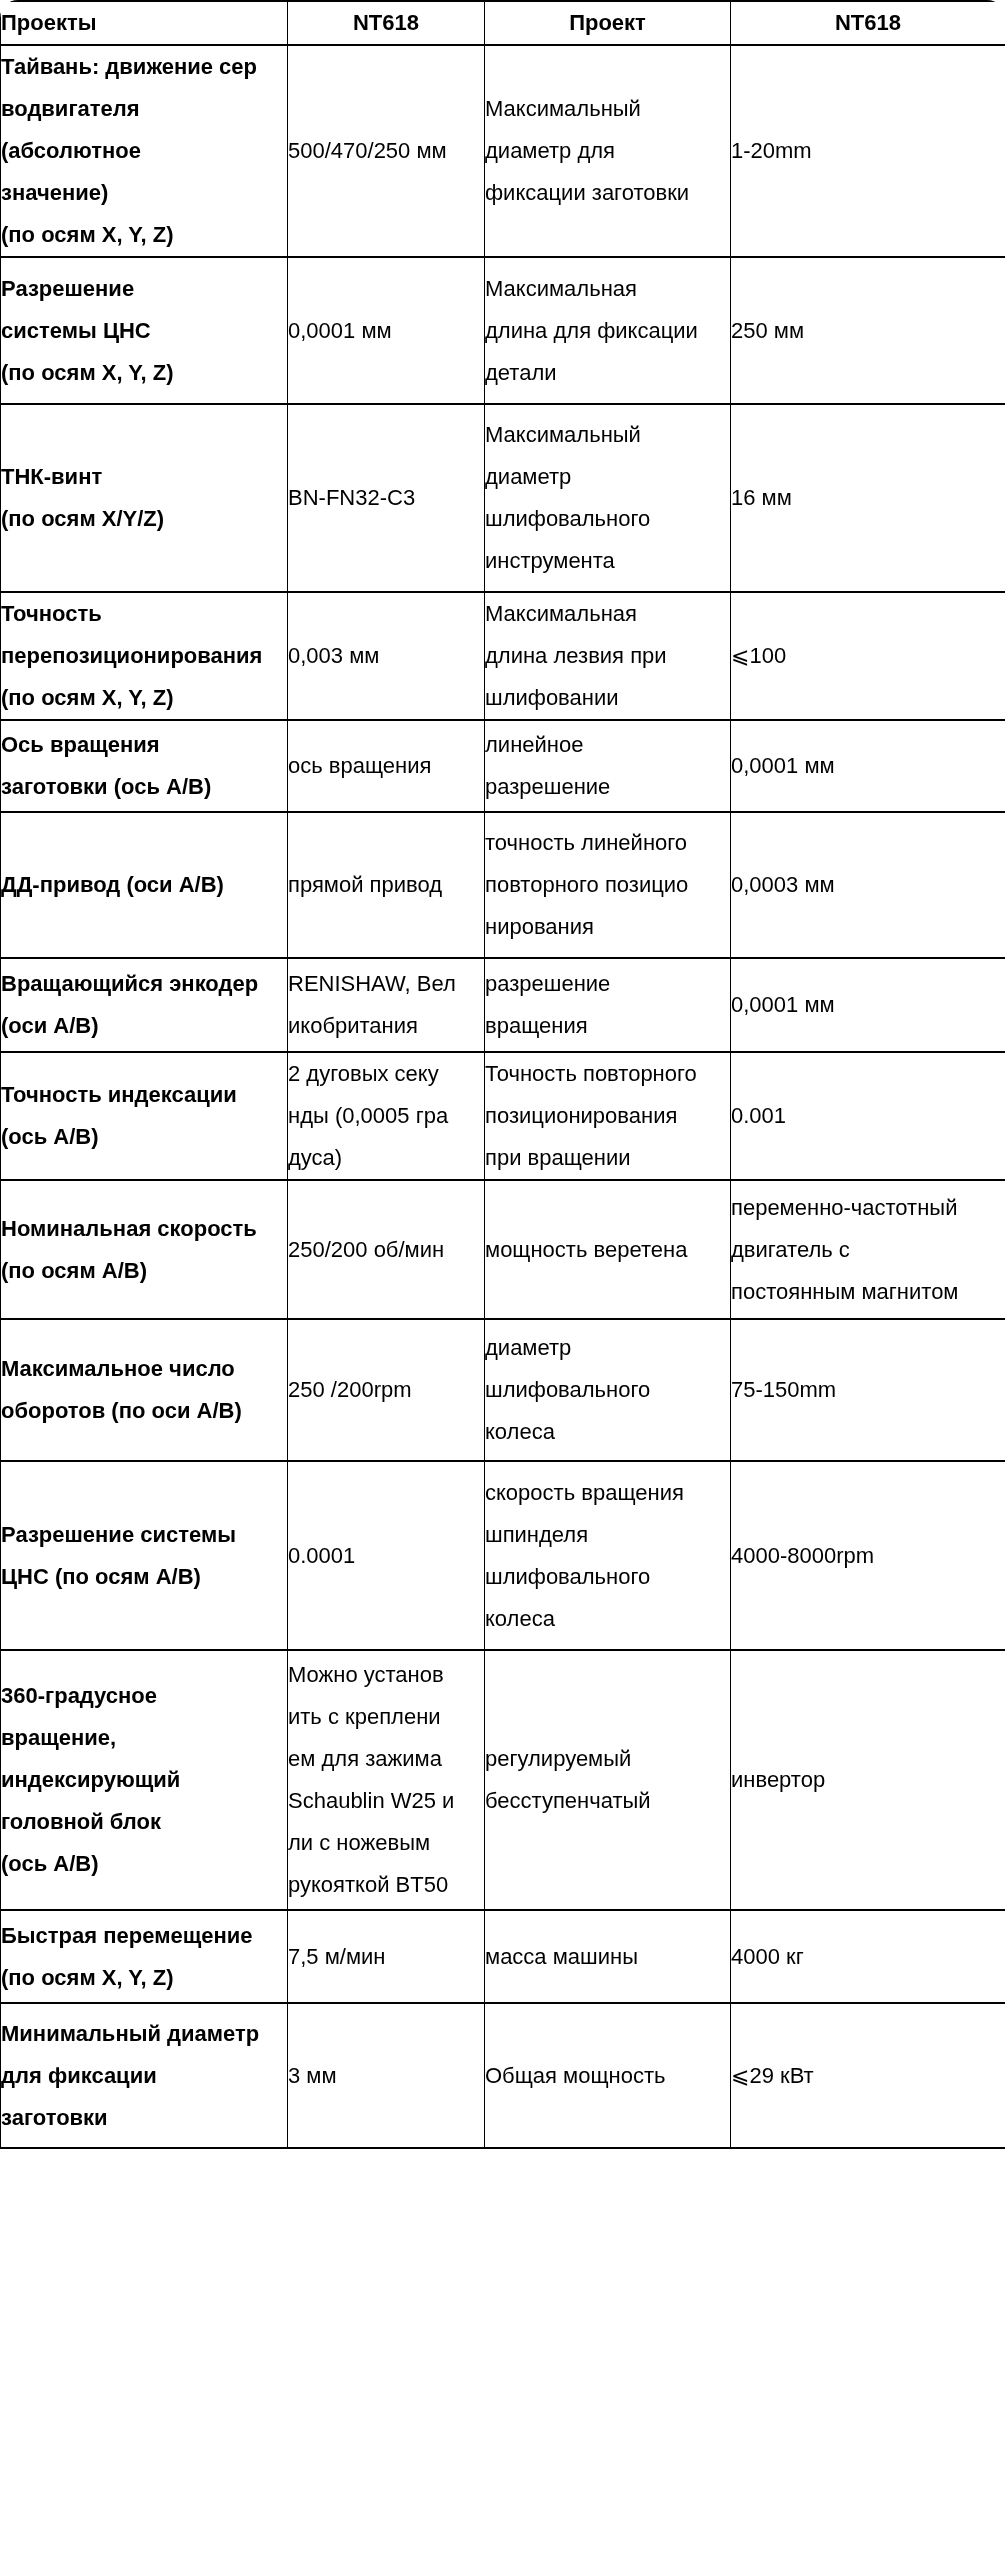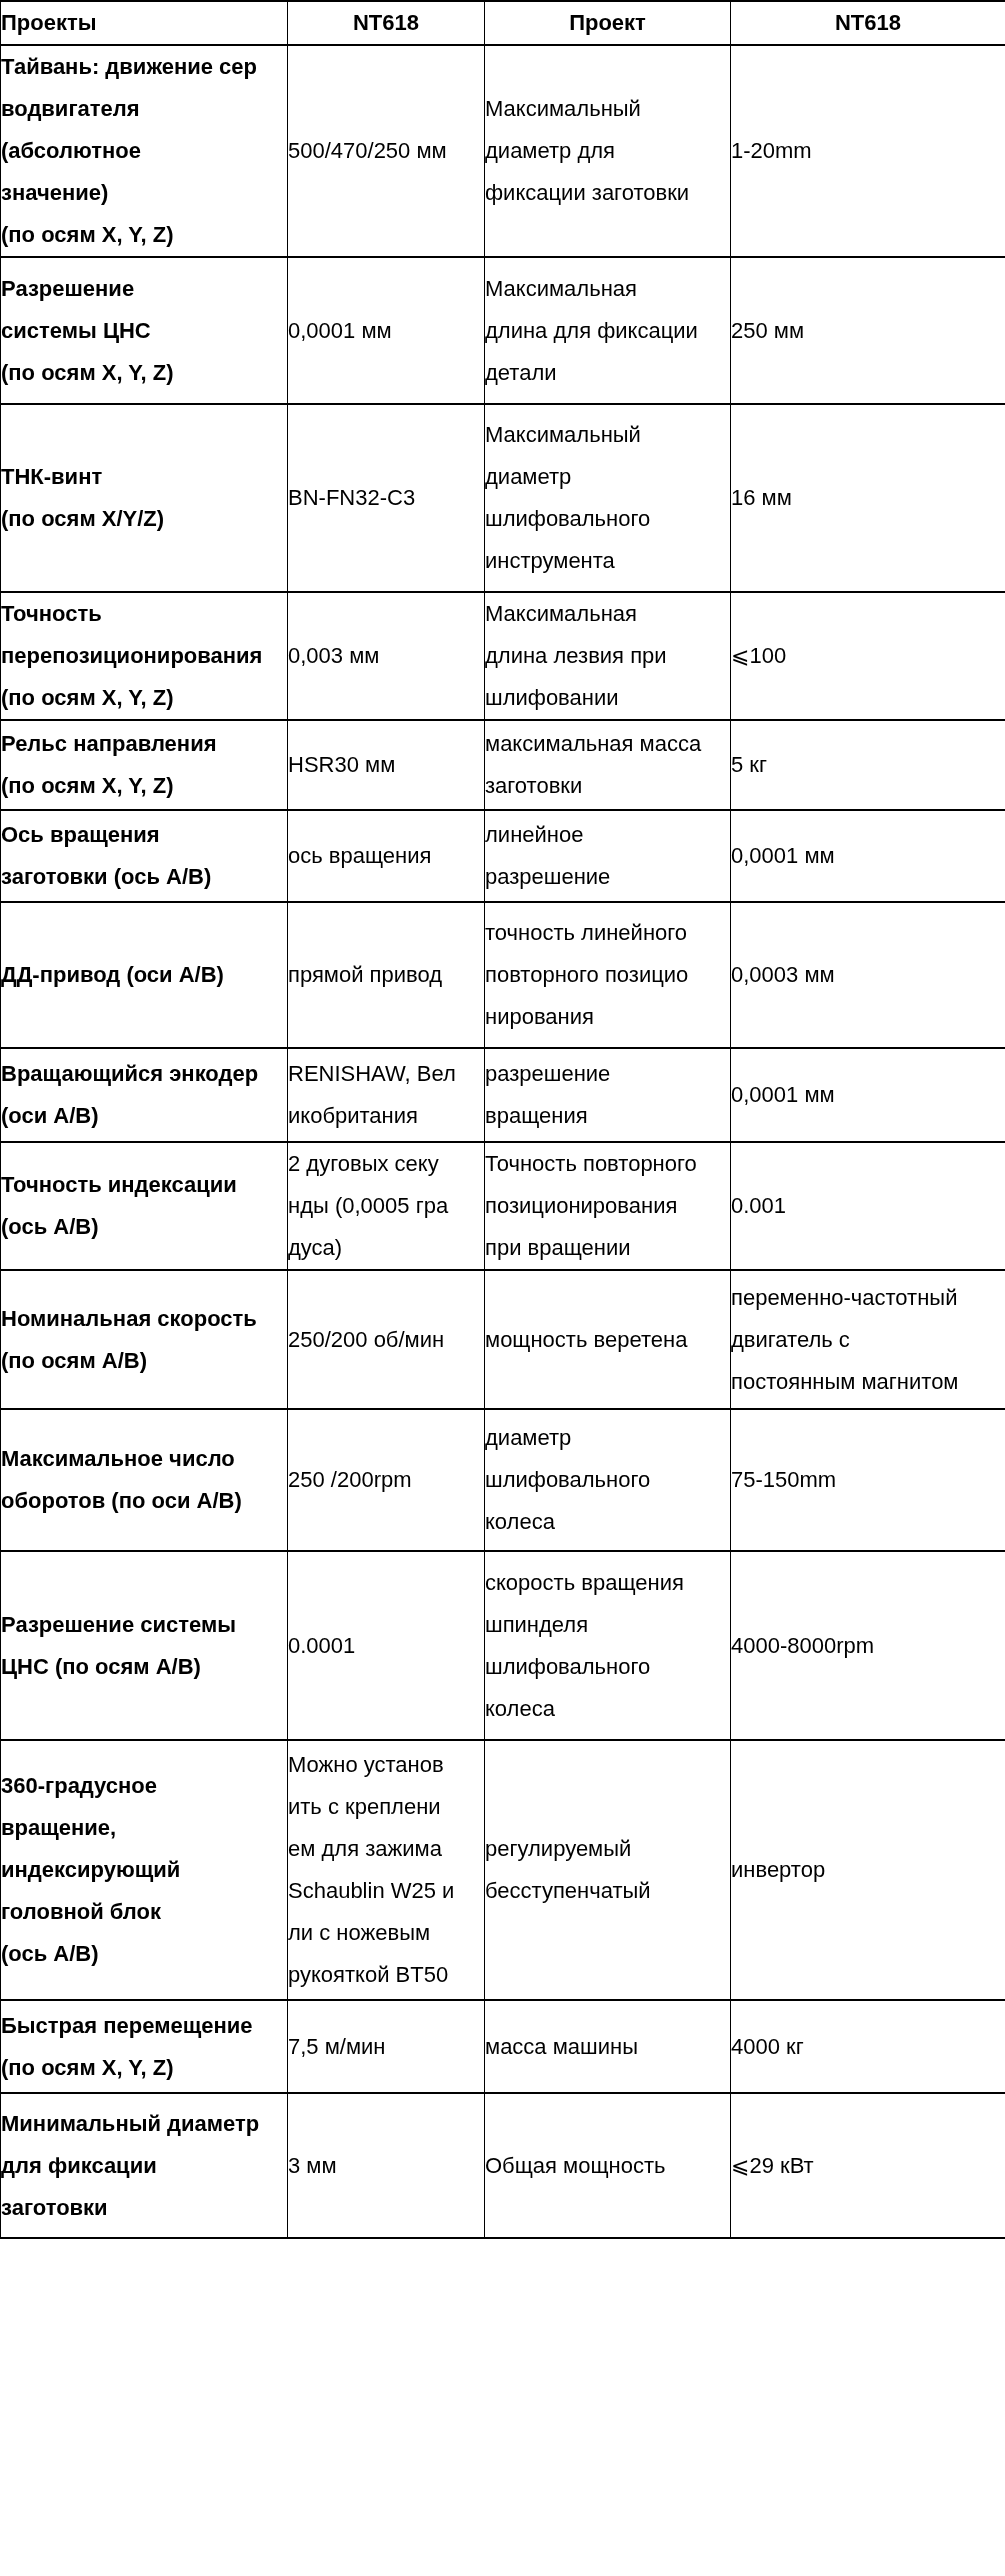--- a/index.html
+++ b/index.html
@@ -3,20 +3,21 @@
 <meta charset="utf-8">
 <style>
   html, body { margin: 0; padding: 0; background: #ffffff; }
   .page {
     width: 1005px;
     height: 2576px;
     background: #ffffff;
     color: #000000;
     font-family: "Liberation Sans", "DejaVu Sans", sans-serif;
     overflow: hidden;
+    border-radius: 18px;
   }
   table.spec {
     border-collapse: collapse;
     table-layout: fixed;
     width: 1005px;
   }
   table.spec th, table.spec td {
     border: 1.7px solid #000000;
     border-top-width: 2.2px;
     border-bottom-width: 2.2px;
@@ -99,28 +100,20 @@
         <tr style="height: 110px;">
           <td class="name">Точность
 перепозиционирования
 (по осям X, Y, Z)</td>
           <td class="val">0,003 мм</td>
           <td class="val">Максимальная
 длина лезвия при
 шлифовании</td>
           <td class="val">⩽100</td>
         </tr>
-        <tr style="height: 90px;">
-          <td class="name">Рельс направления
-(по осям X, Y, Z)</td>
-          <td class="val">HSR30 мм</td>
-          <td class="val">максимальная масса
-заготовки</td>
-          <td class="val">5 кг</td>
-        </tr>
         <tr style="height: 92px; margin-top: 32px;">
           <td class="name">Ось вращения
 заготовки (ось A/B)</td>
           <td class="val">ось вращения</td>
           <td class="val">линейное
 разрешение</td>
           <td class="val">0,0001 мм</td>
         </tr>
         <tr style="height: 146px;">
           <td class="name">ДД-привод (оси A/B)</td>

